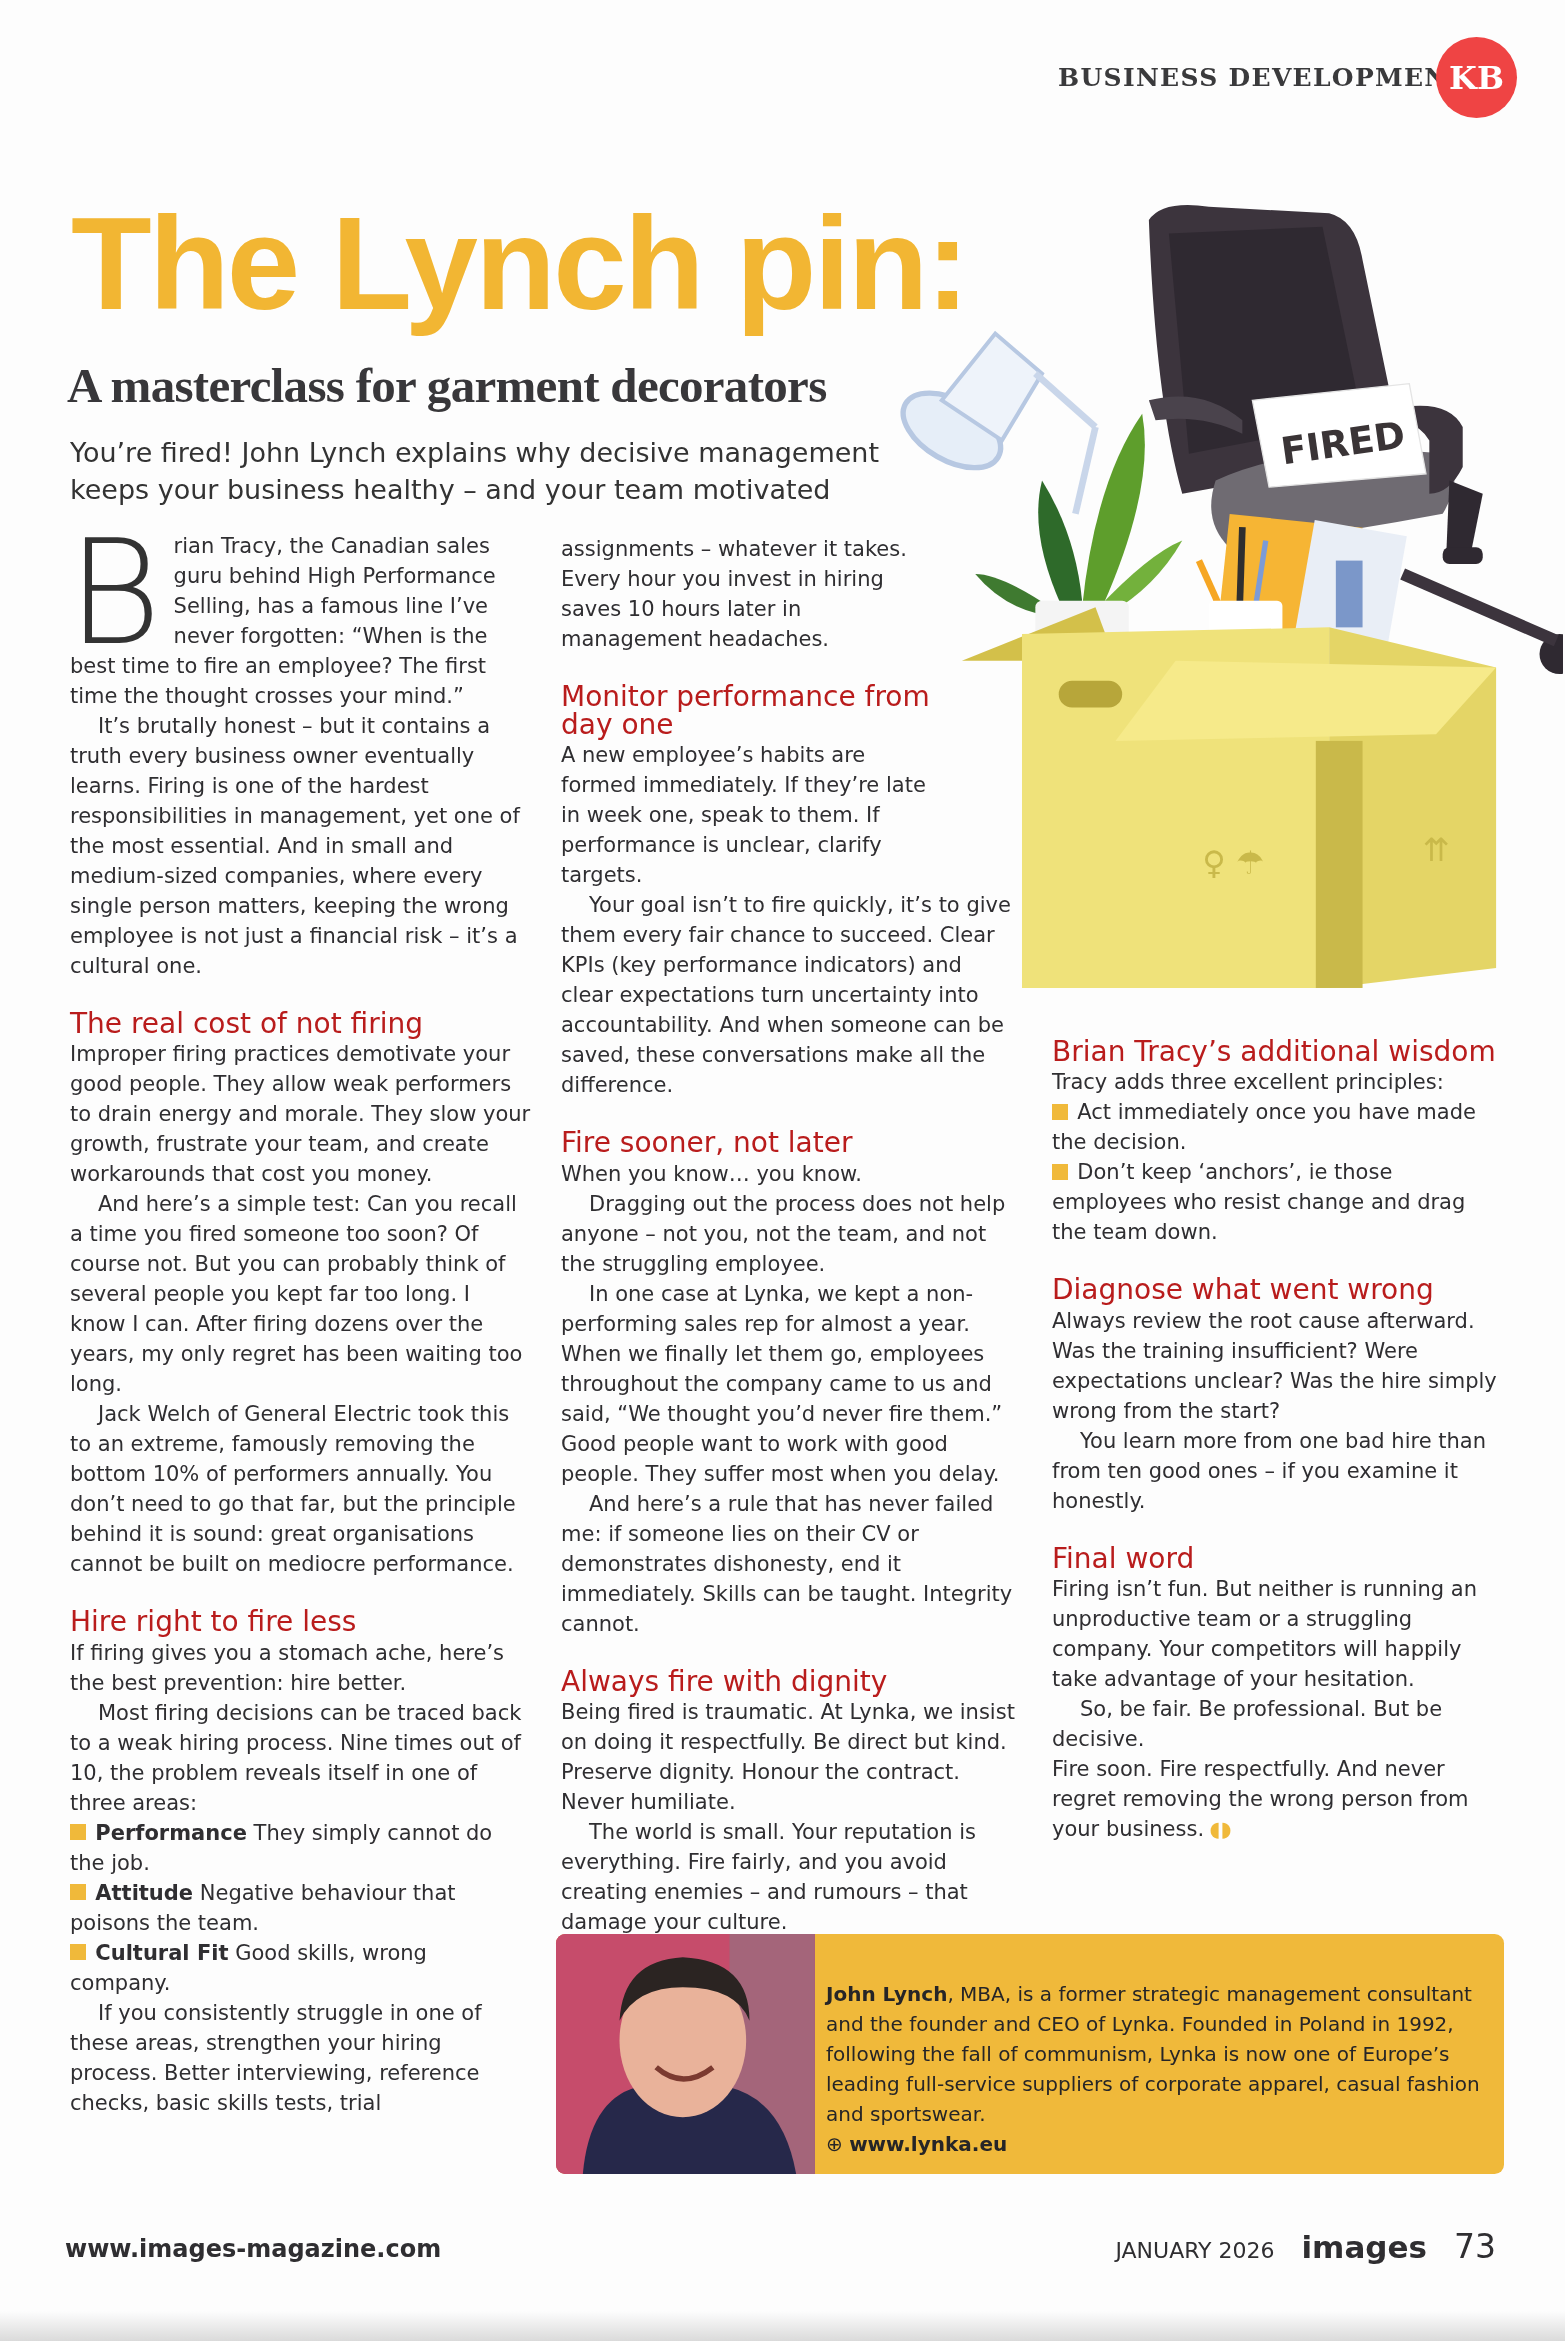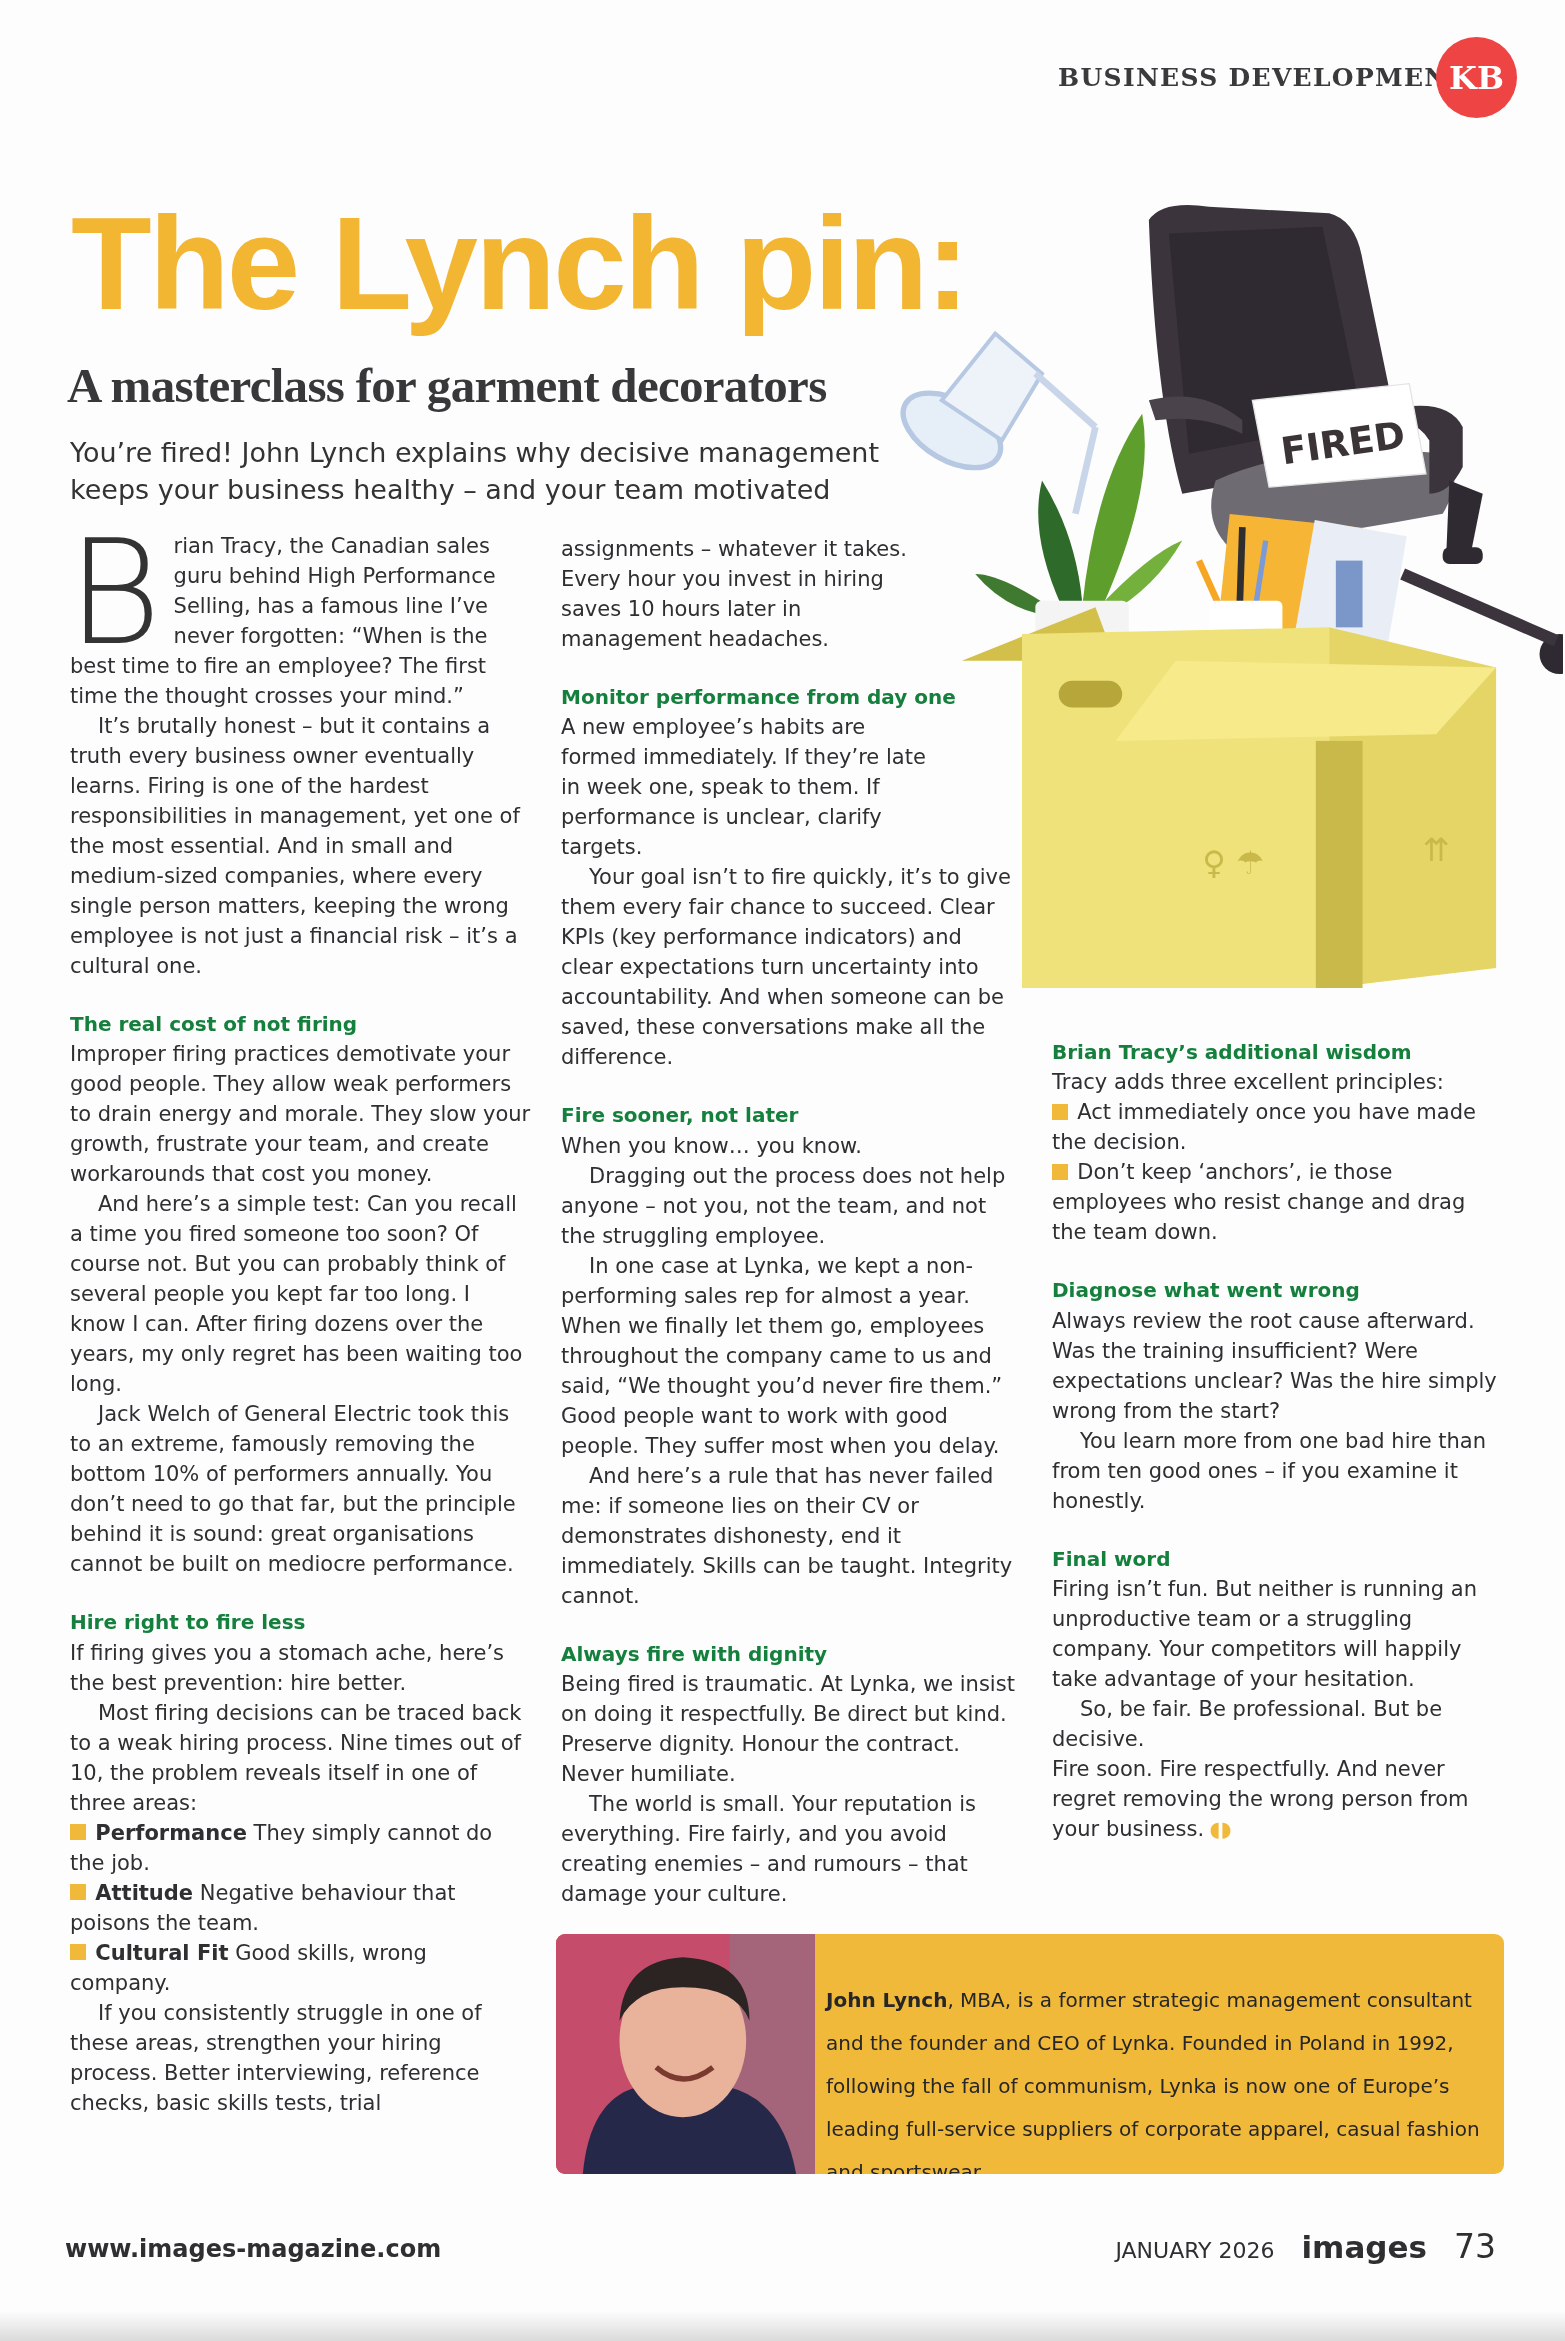--- a/index.html
+++ b/index.html
@@ -12,34 +12,34 @@
   .section-label { left:1058px; top:63px; font-family:"DejaVu Serif", serif; font-weight:bold; font-size:25px; letter-spacing:1.3px; color:#3a3a3c; }
   .kb-badge { left:1436px; top:37px; width:81px; height:81px; border-radius:50%; background:#ef4444; color:#fff; font-family:"DejaVu Serif", serif; font-weight:bold; font-size:32px; display:flex; align-items:center; justify-content:center; }
   
   .title { left:67px; top:194px; font-family:"Liberation Sans", sans-serif; font-weight:bold; font-size:132px; letter-spacing:-2.7px; color:#f2b633; line-height:1; }
   .subtitle { left:67px; top:361px; font-family:Liberation Serif, serif; font-weight:bold; font-size:49px; color:#38373a; letter-spacing:-0.7px; line-height:1; }
   .standfirst { left:70px; top:434px; width:868px; font-family:"DejaVu Sans", sans-serif; font-size:27px; line-height:37px; color:#333; }
   
   .col { font-family:"DejaVu Sans", sans-serif; font-size:21px; line-height:30px; color:#2f2e31; }
   .col p { margin:0; }
   .col p.ind { text-indent:28px; }
-  .col h2 { font-family:"DejaVu Sans", sans-serif; font-weight:bold; font-size:20px; line-height:28px; margin:29px 0 1.3px 0; color:#15803d; }
+  .col h2 { font-family:"DejaVu Sans", sans-serif; font-weight:normal; font-size:28px; line-height:28px; margin:29px 0 1.3px 0; color:#b91c1c; }
   .col1 { left:70px; top:531px; width:461px; }
   .col2 { left:561px; top:534px; width:454px; }
   .col3 { left:1052px; top:1038px; width:454px; }
   .dropcap { float:left; font-family:"DejaVu Sans", sans-serif; font-weight:200; font-size:144px; line-height:114px; margin:5.3px 12px 0 -2.7px; color:#333; }
   .bullet { display:inline-block; width:16px; height:16px; background:#f0b93a; margin-right:9.3px; vertical-align:-0.7px; }
   .col b { font-weight:bold; }
   .end-mark { display:inline-block; color:#f0b93a; font-weight:bold; margin-left:5.3px; }
   
   .illus { left:895px; top:200px; width:668px; height:808px; }
   
   .bio { left:556px; top:1934px; width:948px; height:240px; border-radius:9.3px; background:#f0b93a; overflow:hidden; }
   .bio-photo { position:absolute; left:0; top:0; width:259px; height:240px; background:linear-gradient(135deg,#c94a6a 0%,#b8436a 55%,#7a6a78 100%); }
-  .bio-text { position:absolute; left:270px; top:45px; width:654px; font-family:"DejaVu Sans", sans-serif; font-size:20px; line-height:43px; color:#262527; }
+  .bio-text { position:absolute; left:270px; top:45px; width:654px; font-family:"DejaVu Sans", sans-serif; font-size:20px; line-height:30px; color:#262527; }
   .bio-text b { font-weight:bold; }
   .bio-link { font-weight:bold; }
   
   .footer-left { left:65px; top:2235px; font-family:"DejaVu Sans", sans-serif; font-weight:bold; font-size:24px; color:#2f2e31; }
   .footer-right { right:70px; top:2227px; font-family:"DejaVu Sans", sans-serif; color:#2f2e31; display:flex; align-items:baseline; gap:27px; }
   .footer-date { font-size:22px; }
   .footer-mag { font-size:31px; font-weight:bold; }
   .footer-page { font-size:33px; }
   .scan-edge { left:0; top:2311px; width:1566px; height:31px; background:linear-gradient(#fdfdfd,#d9d9d9); }
 </style>

